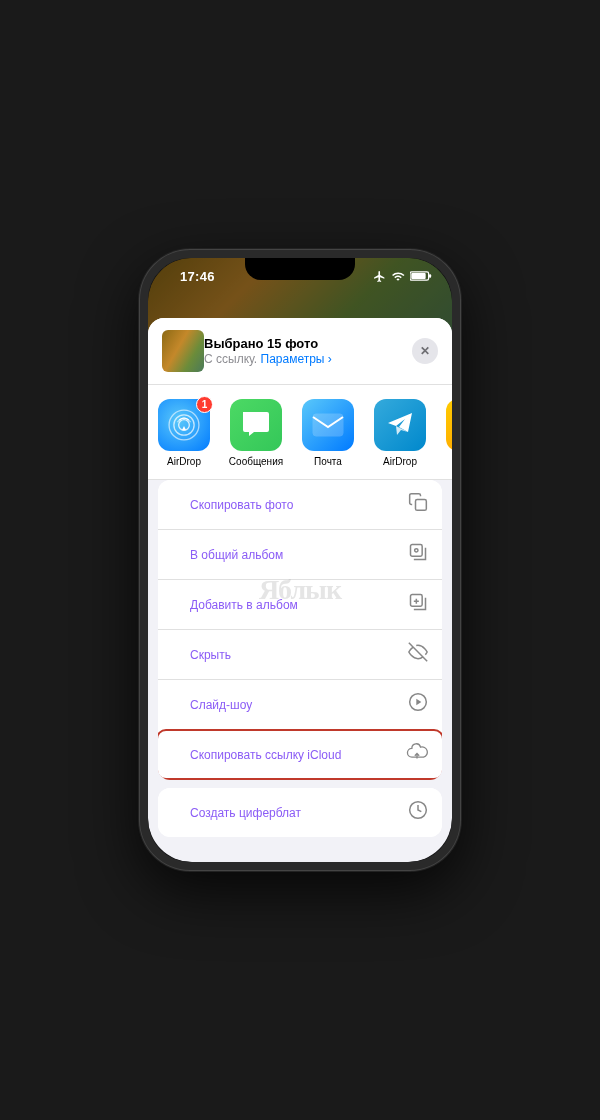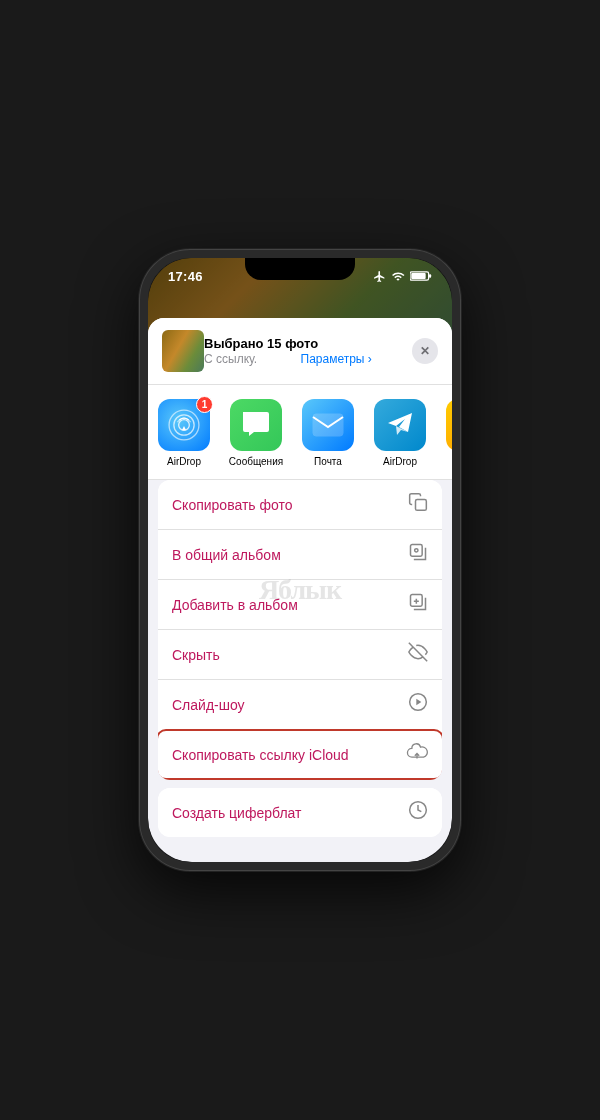--- a/index.html
+++ b/index.html
@@ -63,21 +63,21 @@
     
     .status-bar {
       height: 30px;
       background: transparent;
       display: flex;
       align-items: center;
       justify-content: space-between;
       padding: 6px 20px 0;
       position: absolute;
       top: 0;
-      left: 0;
+      left: 12px;
       right: 0;
       z-index: 10;
     }
 
     .status-time {
       font-size: 13px;
       font-weight: 600;
       color: #fff;
       letter-spacing: 0.3px;
     }
@@ -177,21 +177,20 @@
 
     .share-subtitle {
       font-size: 12px;
       color: #8e8e93;
       margin-top: 1px;
     }
 
     .share-subtitle a {
       color: #007aff;
       text-decoration: none;
-      margin-left: 40px;
     }
 
     .share-close-btn {
       width: 26px;
       height: 26px;
       background: #e5e5ea;
       border-radius: 50%;
       display: flex;
       align-items: center;
       justify-content: center;
@@ -318,22 +317,23 @@
 
     .action-group .action-item:first-child {
       border-radius: 12px 12px 0 0;
     }
 
     .action-group .action-item:last-child {
       border-radius: 0 0 12px 12px;
     }
 
     .action-text {
-      font-size: 14px;
-      color: #be185d;
+      font-size: 12px;
+      color: #8b5cf6;
+      margin-left: 18px;
     }
 
     .action-icon {
       font-size: 18px;
       color: #333;
       opacity: 0.7;
     }
 
     
     .watermark {

